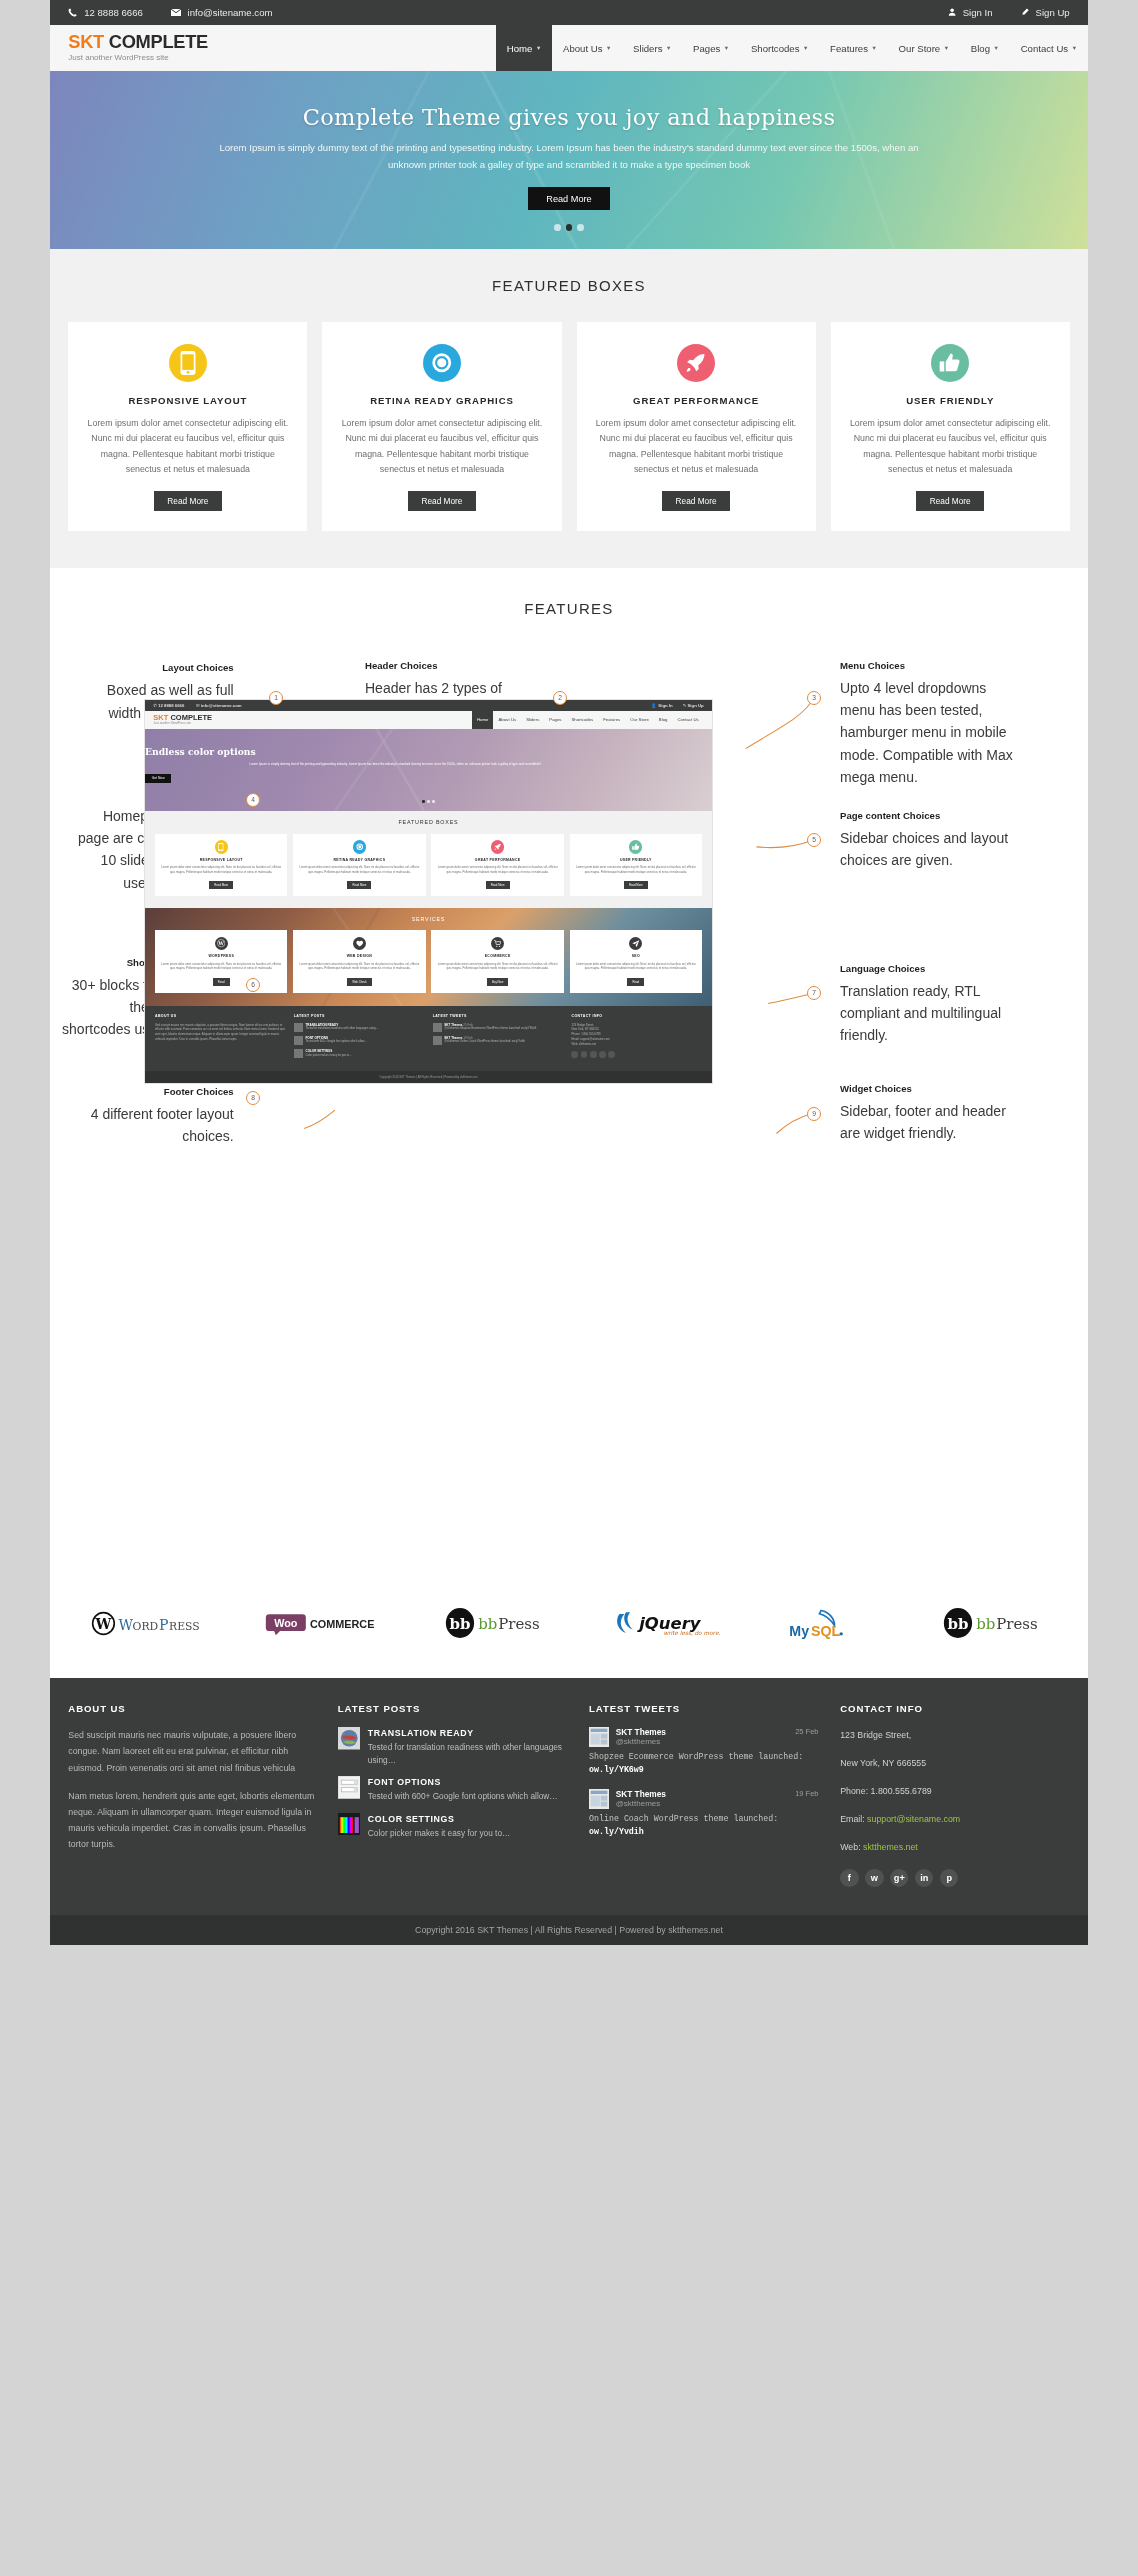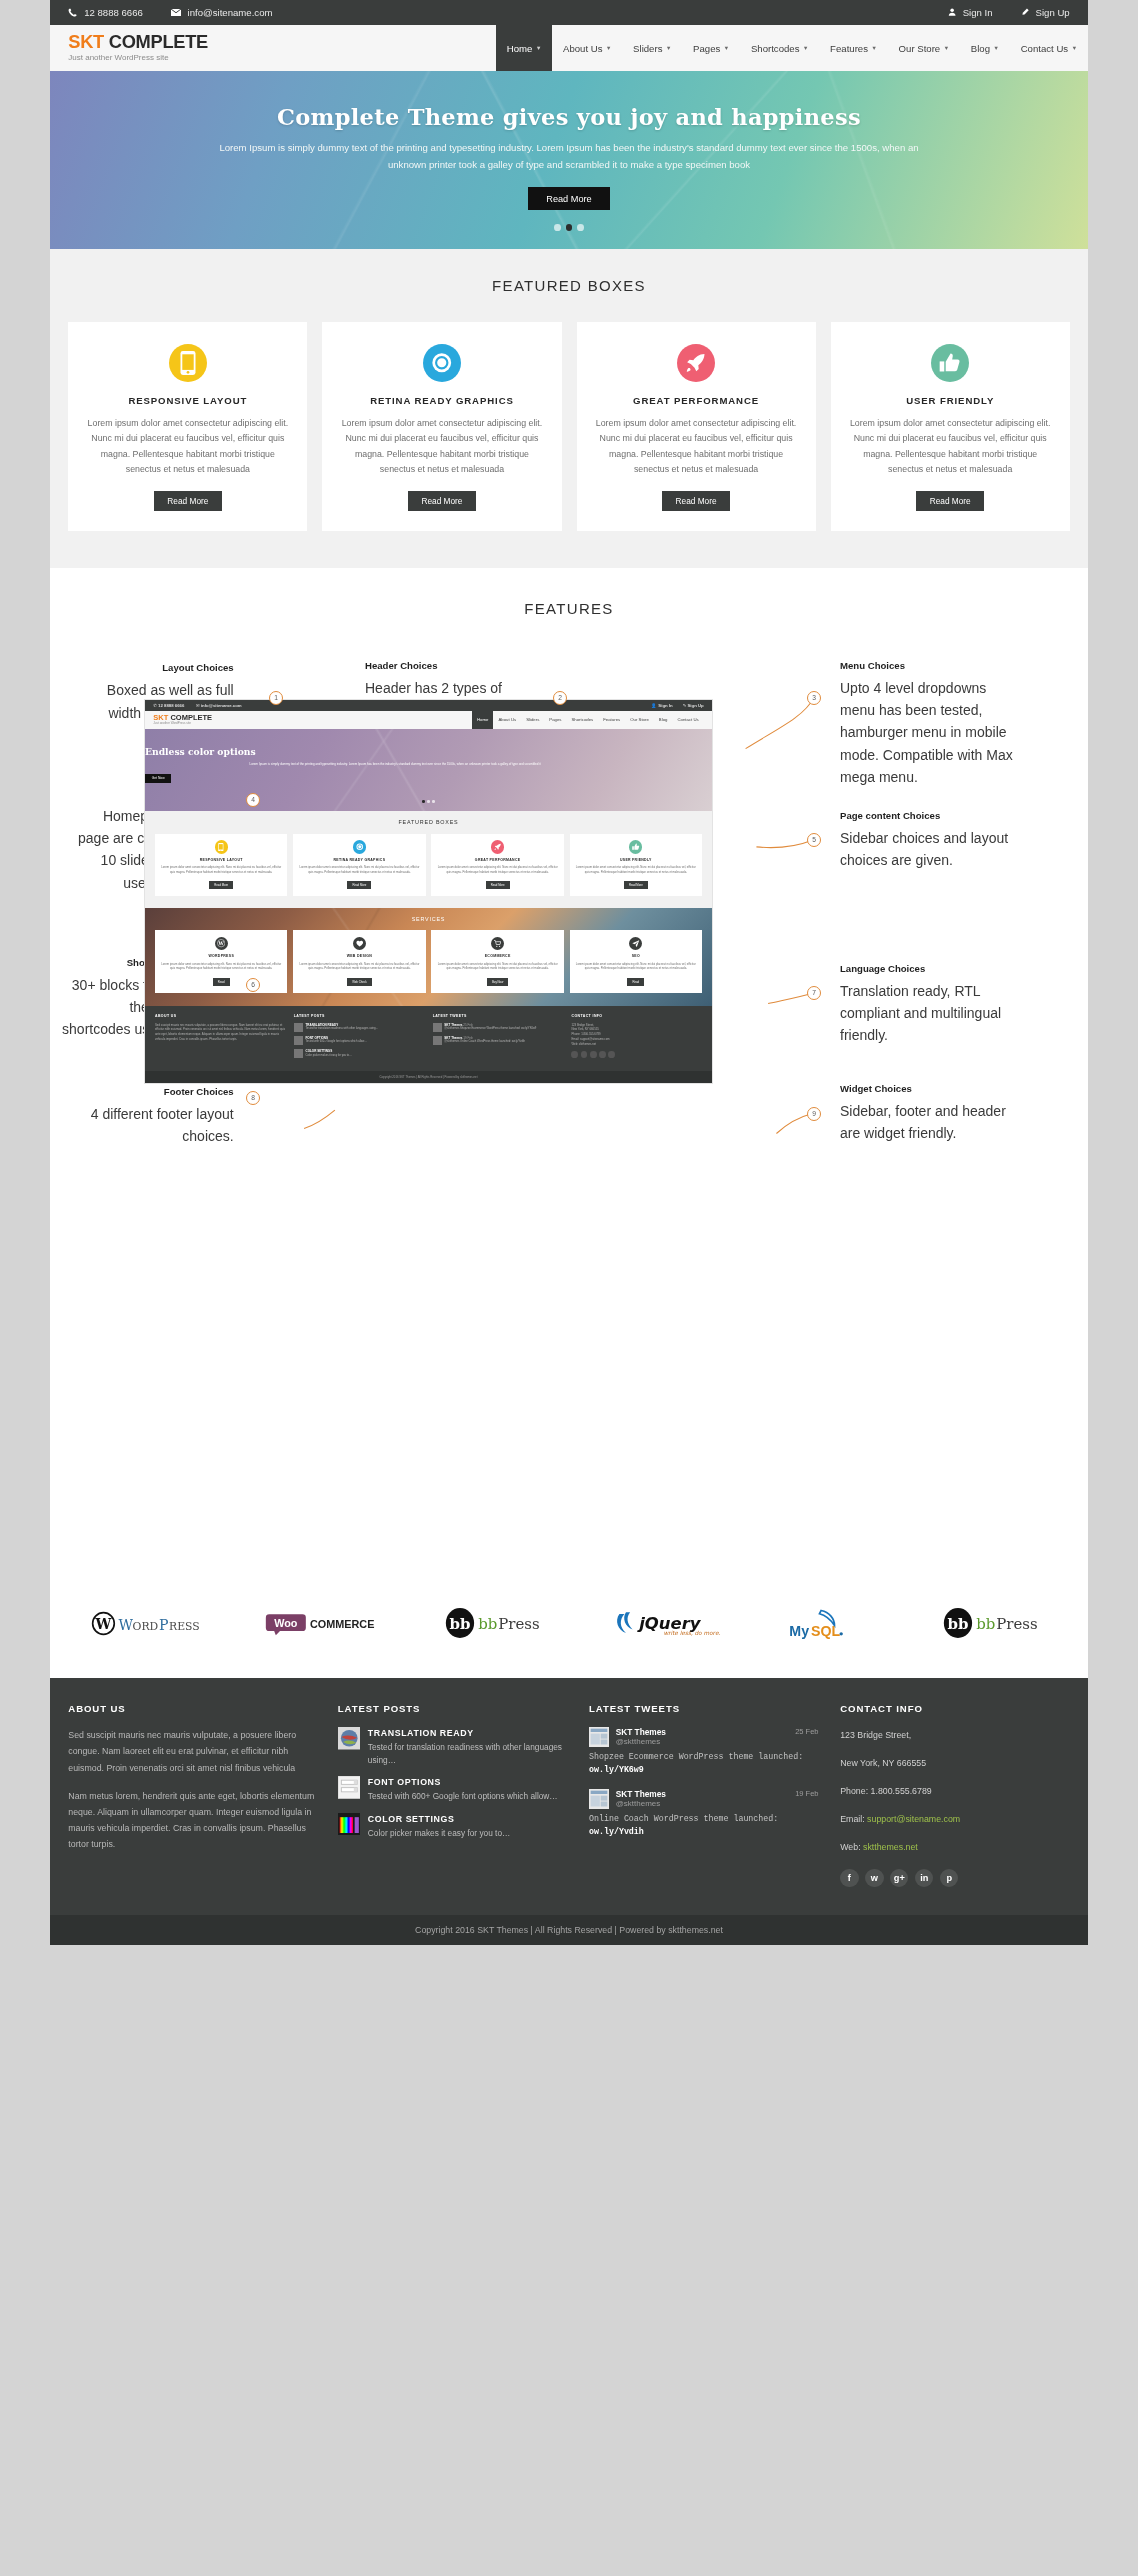--- a/index.html
+++ b/index.html
@@ -32,21 +32,21 @@
   .slider { height:178px; position:relative; overflow:hidden;
             background:linear-gradient(110deg,#7d86bd 0%,#6f9fc4 22%,#5fb6bf 48%,#74c7b2 70%,#cfe09a 100%); }
   .slider .diag { position:absolute; inset:0; opacity:.22;
      background:
        linear-gradient(62deg, transparent 46.3%, rgba(255,255,255,.55) 46.5%, transparent 46.8%),
        linear-gradient(-48deg, transparent 38.3%, rgba(255,255,255,.45) 38.5%, transparent 38.8%),
        linear-gradient(-62deg, transparent 66.3%, rgba(255,255,255,.4) 66.5%, transparent 66.8%),
        linear-gradient(70deg, transparent 76.3%, rgba(255,255,255,.35) 76.5%, transparent 76.8%);
   }
   .slider .inner { position:relative; text-align:center; padding-top:33px; }
-  .slide-title { color:#fff; font-family:"DejaVu Serif", serif; font-weight:bold; font-size:22.5px;
+  .slide-title { color:#fff; font-family:"DejaVu Serif", serif; font-weight:normal; font-size:22.5px;
                  letter-spacing:0.3px; text-shadow:0 0.8px 2.5px rgba(0,0,0,.18); }
   .slide-desc { color:#f2f7f6; font-size:9.6px; line-height:1.75; margin:10px auto 0; width:733px; }
   .btn-dark { display:inline-block; background:#111; color:#fff; font-size:9.2px;
               padding:6.7px 18.3px; text-decoration:none; margin-top:13.3px; }
   .dots { position:absolute; left:0; right:0; bottom:15px; text-align:center; }
   .dots span { display:inline-block; width:6.7px; height:6.7px; border-radius:50%;
                background:#ffffff; opacity:.65; margin:0 2.5px; }
   .dots span.on { background:#2c2c2c; opacity:1; }
 
   

